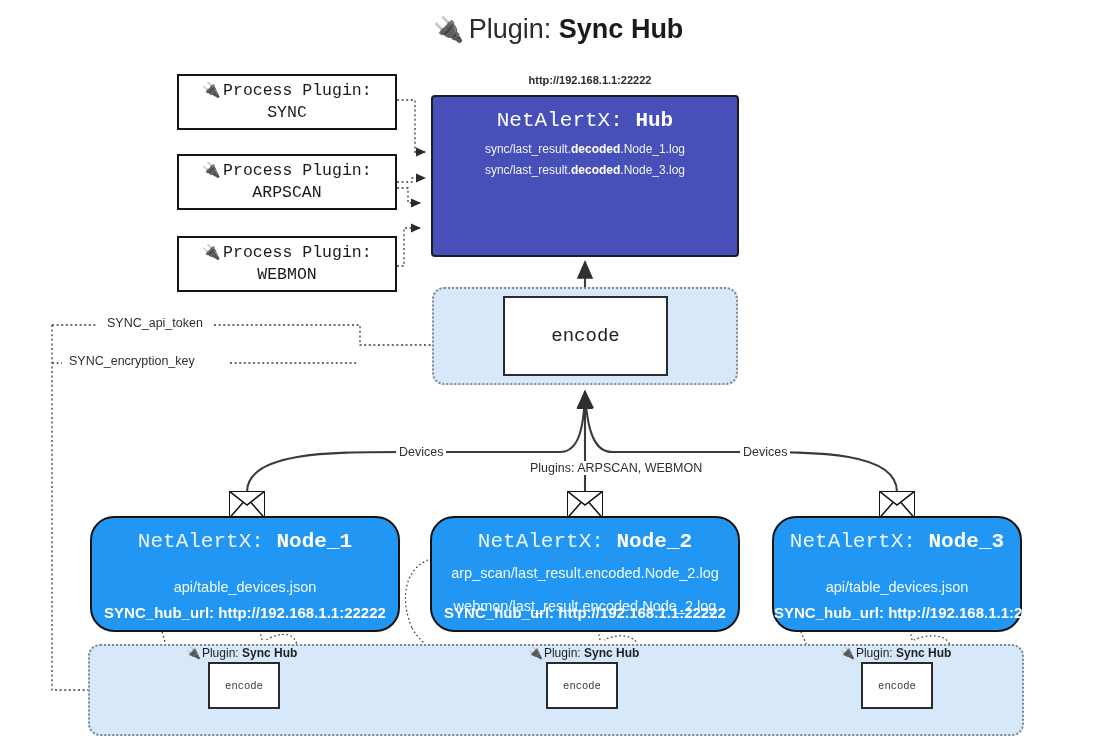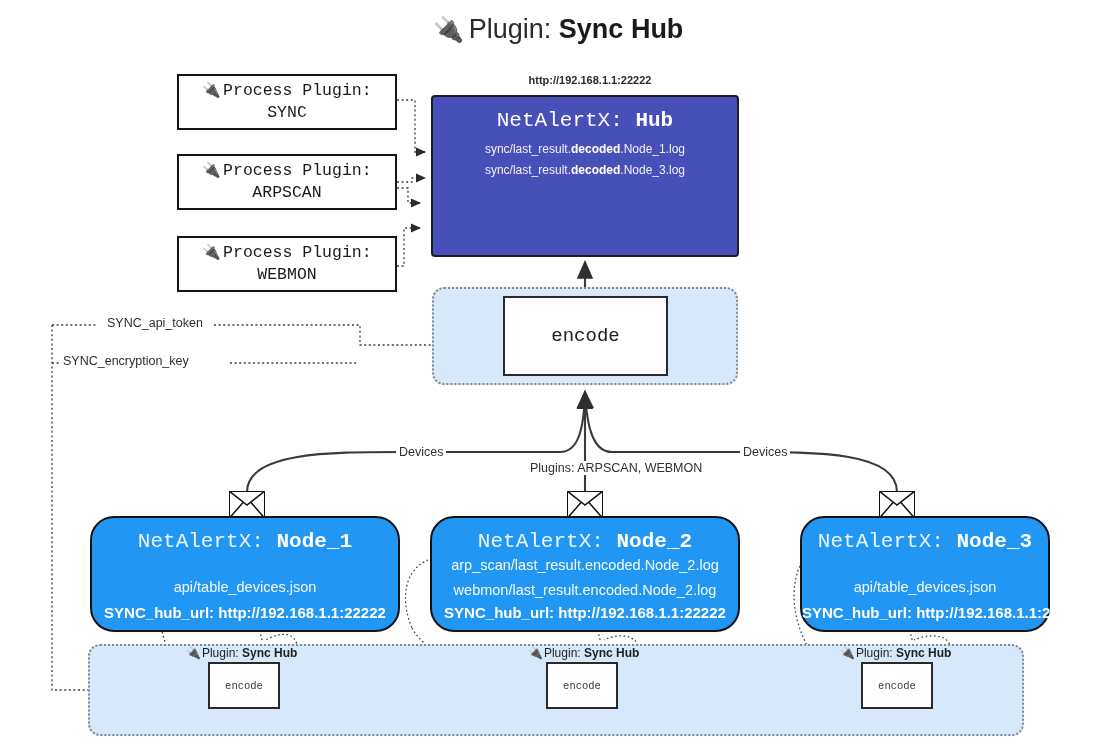--- a/index.html
+++ b/index.html
@@ -110,21 +110,21 @@
 
   
   .elabel{
     font-size:12.5px;
     color:#2f2f2f;
     background:#ffffff;
     white-space:nowrap;
     padding:0 3px;
   }
   #lbl-api     { left:104px; top:316px; }
-  #lbl-enc     { left:60px;  top:354px; }
+  #lbl-enc     { left:66px;  top:354px; }
   #lbl-dev-l   { left:396px; top:445px; }
   #lbl-dev-r   { left:740px; top:445px; }
   #lbl-plugins { left:507px; top:461px;margin-left:20px; }
 
   
   .env{
     width:36px; height:27px;
     background:#ffffff;
     border:1.8px solid #111;
   }
@@ -159,24 +159,24 @@
     left:0; width:100%;
     bottom:9px;
     text-align:center;
     font-size:15px;
     font-weight:bold;
     color:#ffffff;
     white-space:nowrap;
   }
   #node1{ left:90px;  top:516px; width:310px; height:116px; }
   #node2{ left:430px; top:516px; width:310px; height:116px; }
-  #node3{ left:772px; top:516px; width:250px; height:116px;margin-left:28px; }
+  #node3{ left:772px; top:516px; width:250px; height:116px; }
   #node1 .nres{ margin-top:22px; }
   #node3 .nres{ margin-top:22px; }
-  #node2 .nres{ }
+  #node2 .nres{ margin-top:8px; }
 
   
   #band{
     left:88px; top:644px;
     width:936px; height:92px;
     background:#d6e8fa;
     border:2px dotted #7f8a93;
     border-radius:12px;
   }
   .plugtag{

